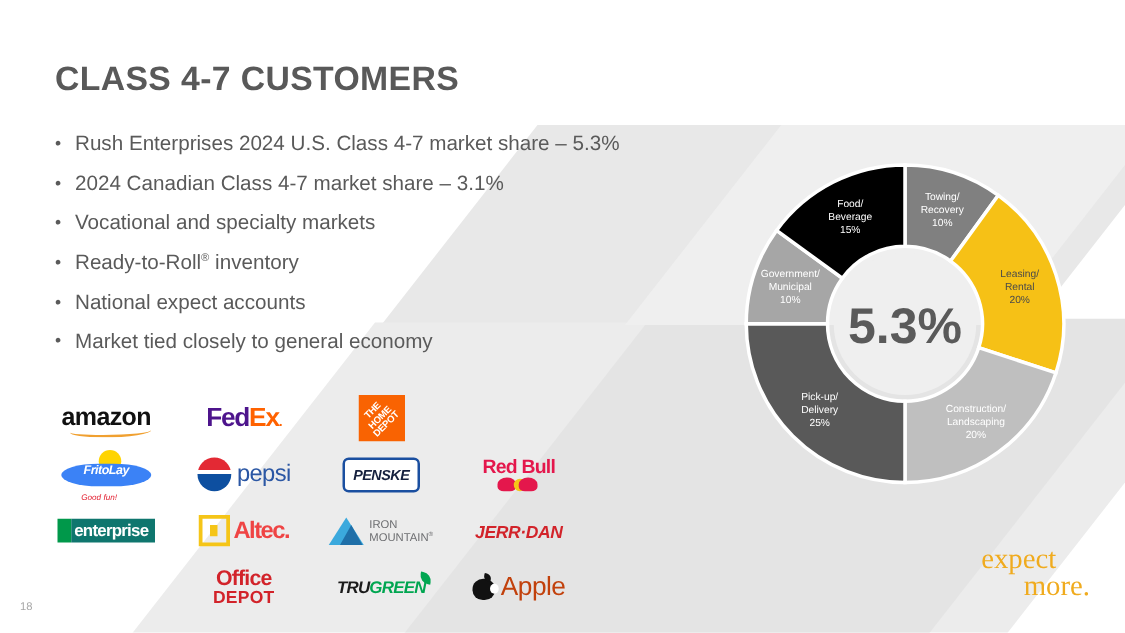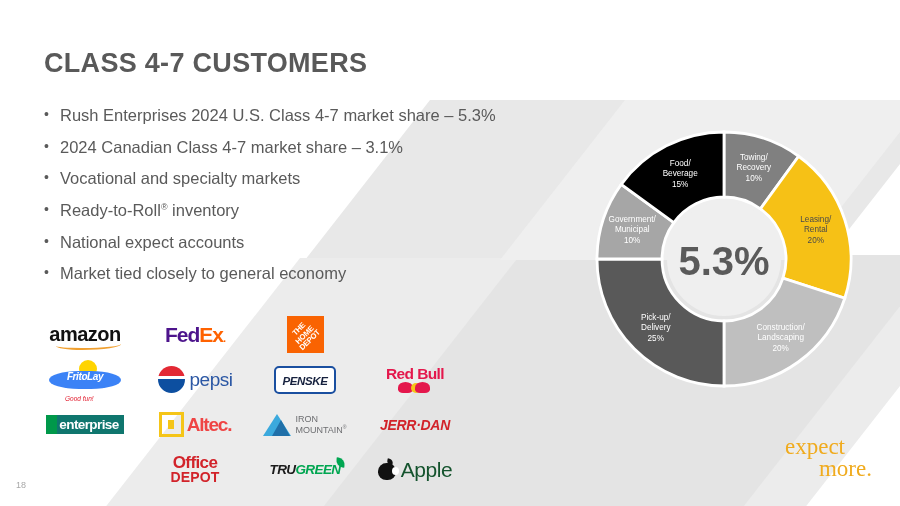--- a/index.html
+++ b/index.html
@@ -142,21 +142,21 @@
              background:#00a651; border-radius:0 80% 0 80%; transform:rotate(10deg); }
   
   .lg-apple { display:flex; align-items:center; gap:5px; }
   .apple-mark { position:relative; width:18px; height:21px; }
   .apple-body { position:absolute; left:0; top:4px; width:18px; height:17px;
                 background:#111; border-radius:48% 48% 46% 46%; }
   .apple-bite { position:absolute; right:-3px; top:8px; width:7px; height:8px;
                 background:#fff; border-radius:50%; }
   .apple-leaf { position:absolute; left:9px; top:0px; width:6px; height:6px;
                 background:#111; border-radius:0 70% 0 70%; transform:rotate(15deg); }
-  .apple-word { color:#14532d; font-size:21px; letter-spacing:-0.4px; }
+  .apple-word { color:#c2410c; font-size:21px; letter-spacing:-0.4px; }
 
   
   .expect {
     position:absolute; right:28px; bottom:26px; z-index:5;
     font-family:"Liberation Serif", serif; color:#f0ab1e;
     font-size:23px; line-height:0.95; text-align:left;
   }
   .expect .l2 { margin-left:34px; }
 
   

